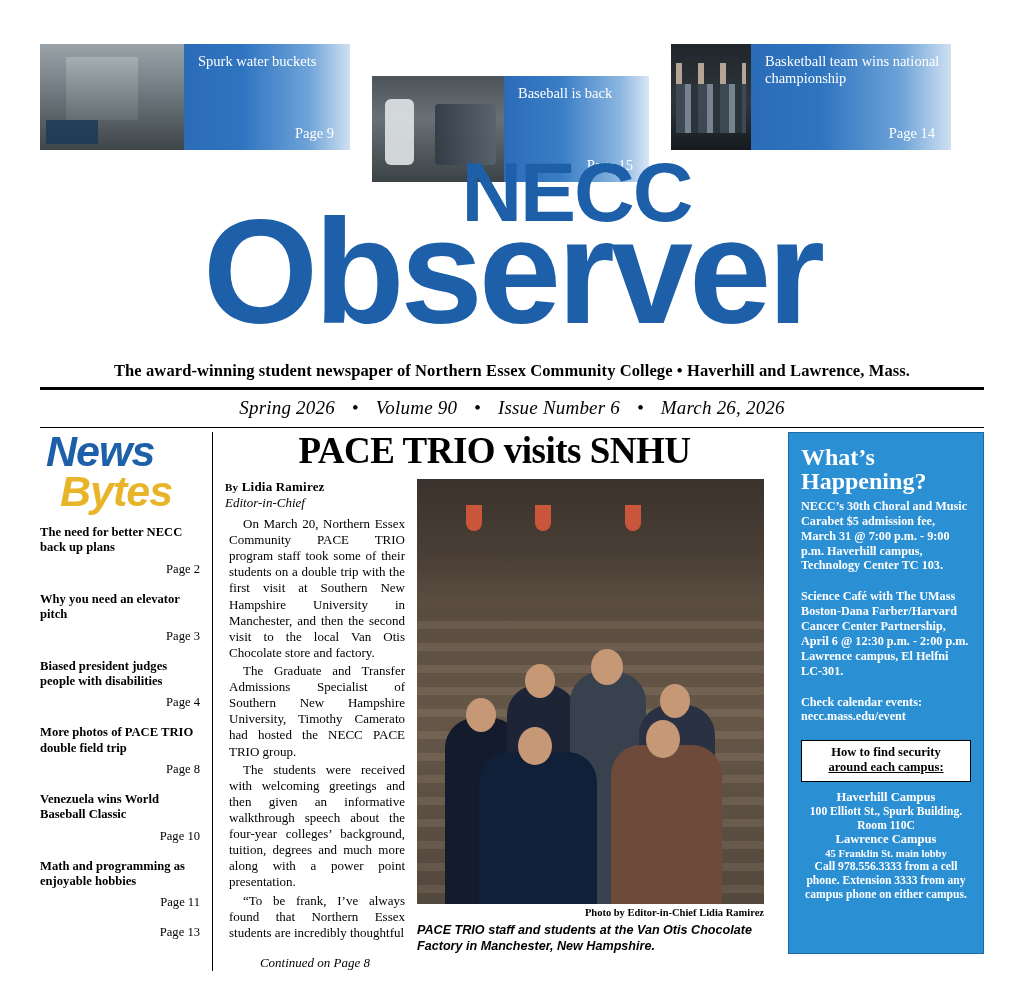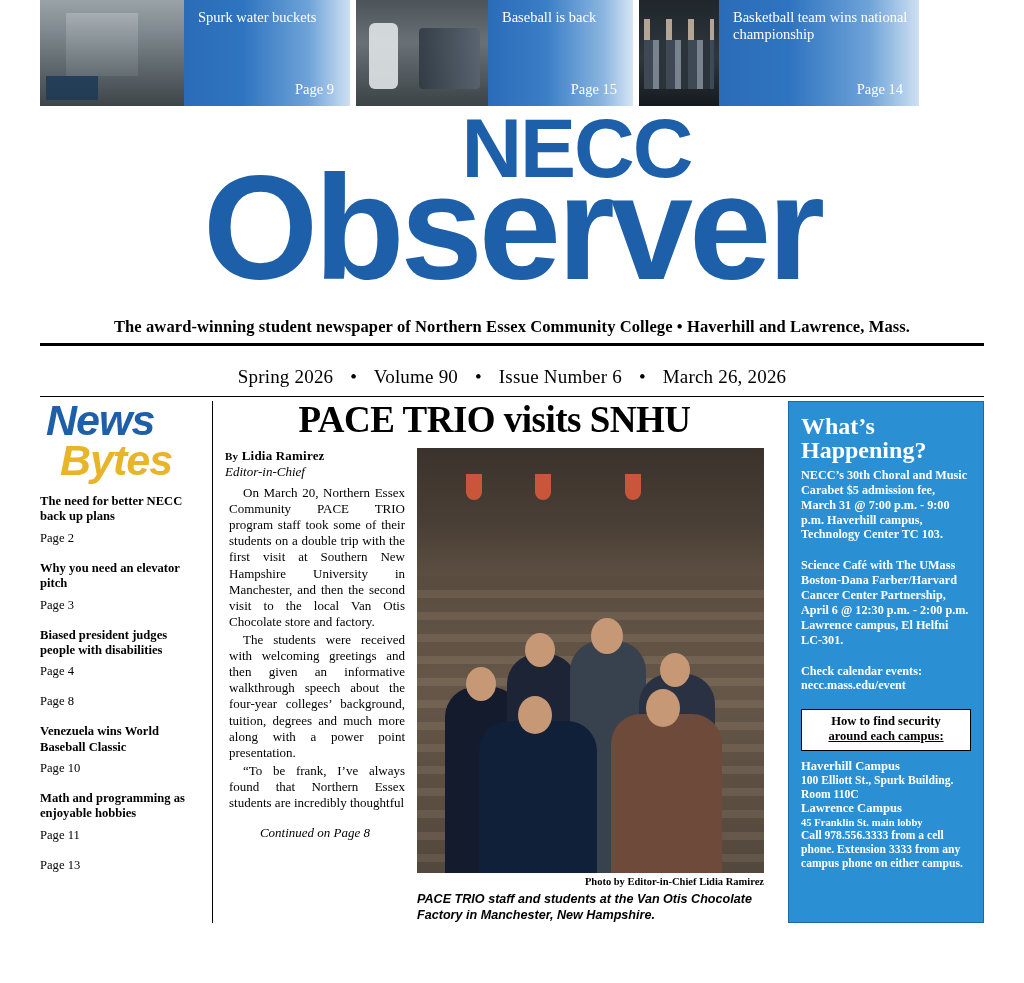--- a/index.html
+++ b/index.html
@@ -19,32 +19,33 @@
     width: 1024px;
     height: 983px;
     position: relative;
     box-sizing: border-box;
     padding: 0 40px;
   }
 
   
   .teaser-strip {
     display: flex;
-    gap: 6px;
+    gap: 22px;
+    padding-top: 44px;
     height: 106px;
     box-sizing: content-box;
   }
   .teaser {
     position: relative;
     height: 106px;
     display: flex;
     overflow: hidden;
   }
   .teaser.t1 { width: 310px; }
-  .teaser.t2 { width: 277px; }
+  .teaser.t2 { width: 277px; margin-top: 32px; }
   .teaser.t3 { width: 280px; }
 
   .teaser-photo {
     height: 106px;
     position: relative;
     overflow: hidden;
     flex: none;
   }
   .teaser .teaser-photo.p1 { width: 144px; }
   .teaser .teaser-photo.p2 { width: 132px; }
@@ -182,22 +183,23 @@
     margin-top: 6px;
   }
   .rule-thin {
     border-top: 1px solid #000;
     margin-top: 2px;
   }
   .issue-line {
     text-align: center;
     font-family: "Liberation Serif", serif;
     font-size: 19px;
-    padding: 20px 0 6px;
+    padding: 7px 0 6px;
     letter-spacing: .2px;
+    font-style: italic;
   }
   .issue-line span.dot { padding: 0 12px; }
 
   
   .content {
     display: flex;
     gap: 0;
     margin-top: 4px;
   }
   .col-left {
@@ -236,20 +238,21 @@
   .byte-item { margin-bottom: 15px; }
   .byte-item .hl {
     font-family: "Liberation Serif", serif;
     font-weight: bold;
     font-size: 12.6px;
     line-height: 1.22;
   }
   .byte-item .pg {
     font-family: "Liberation Serif", serif;
     font-size: 12.6px;
+    text-align: right;
     margin-top: 6px;
   }
 
   
   .headline {
     font-family: "Liberation Serif", serif;
     font-weight: bold;
     font-size: 37px;
     text-align: center;
     letter-spacing: -.5px;
@@ -383,21 +386,21 @@
     text-align: center;
     font-family: "Liberation Serif", serif;
     font-weight: bold;
     font-size: 12.6px;
     line-height: 1.2;
     padding: 4px 4px 5px;
     margin: 4px 0 8px;
   }
   .security-band .u { text-decoration: underline; }
   .sec-body {
-    text-align: left;
+    text-align: center;
     font-family: "Liberation Serif", serif;
     font-weight: bold;
     font-size: 11.6px;
     line-height: 1.2;
     color: #ffffff;
   }
   .sec-body .campus { font-size: 12.6px; }
   .sec-body .tight { font-size: 10.6px; }
 </style>
 </head>
@@ -465,20 +468,21 @@
       </div>
       <div class="byte-item">
         <div class="hl">Why you need an elevator pitch</div>
         <div class="pg">Page 3</div>
       </div>
       <div class="byte-item">
         <div class="hl">Biased president judges people with disabilities</div>
         <div class="pg">Page 4</div>
       </div>
       <div class="byte-item">
+        <div class="hl">More photos of PACE TRIO double field trip</div>
         <div class="pg">Page 8</div>
       </div>
       <div class="byte-item">
         <div class="hl">Venezuela wins World Baseball Classic</div>
         <div class="pg">Page 10</div>
       </div>
       <div class="byte-item">
         <div class="hl">Math and programming as enjoyable hobbies</div>
         <div class="pg">Page 11</div>
       </div>
@@ -492,20 +496,21 @@
 
       <div class="mid-flex">
         <div class="story-col">
           <div class="byline">
             <span class="small-caps">By</span>
             <span>Lidia Ramirez</span>
           </div>
           <div class="byline-title">Editor-in-Chief</div>
 
           <p>On March 20, Northern Essex Community PACE TRIO program staff took some of their students on a double trip with the first visit at Southern New Hampshire University in Manchester, and then the second visit to the local Van Otis Chocolate store and factory.</p>
+          <p>The Graduate and Transfer Admissions Specialist of Southern New Hampshire University, Timothy Camerato had hosted the NECC PACE TRIO group.</p>
           <p>The students were received with welcoming greetings and then given an informative walkthrough speech about the four-year colleges’ background, tuition, degrees and much more along with a power point presentation.</p>
           <p>“To be frank, I’ve always found that Northern Essex students are incredibly thoughtful</p>
 
           <div class="continued">Continued on Page 8</div>
         </div>
 
         <div class="photo-col">
           <div class="story-photo">
             <div class="wall"></div>
             <div class="stairs"></div>

